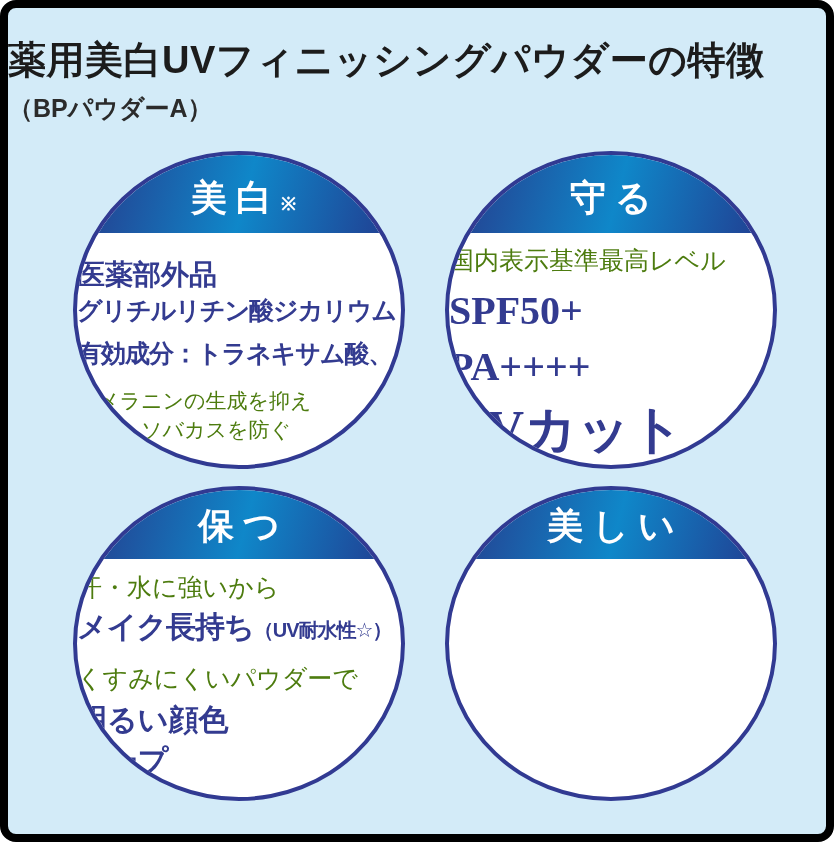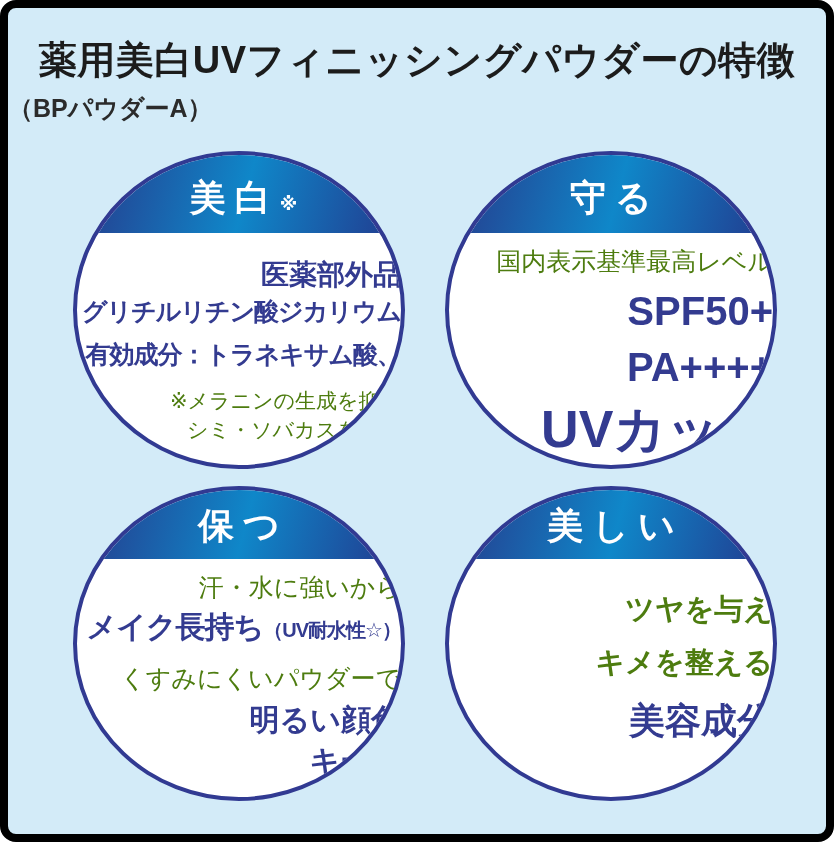--- a/index.html
+++ b/index.html
@@ -10,58 +10,58 @@
     width:834px; height:842px;
     border:8px solid #000000;
     border-radius:16px;
     background:#d3ebf8;
     overflow:hidden;
     font-family:"Liberation Sans","DejaVu Sans",sans-serif;
   }
 
   .title {
     position:absolute; top:32px; left:0; right:0;
-    text-align:center;
+    text-align:left;
     font-size:38px; font-weight:bold; color:#1c1c1c;
     letter-spacing:0.5px; line-height:1.1;
     white-space:nowrap;
   }
   .subtitle {
     position:absolute; top:84px; left:0; right:0;
     font-size:25px; font-weight:600; color:#2b2b2b;
   }
 
   .circle {
     position:absolute;
     width:332px;
     background:#ffffff;
     border:4px solid #313a92;
     border-radius:50%;
     overflow:hidden;
   }
-  .r1 { top:143px; height:318px; }
+  .r1 { top:143px; height:318px;font-family:Liberation Serif, serif; }
   .r2 { top:478px; height:315px; }
   .c-left  { left:65px; }
   .c-right { left:437px; }
 
   .cap {
     position:absolute; top:0; left:0; right:0;
     background:linear-gradient(105deg,#27388a 0%,#0f87c9 52%,#223a8e 100%);
     text-align:center;
     color:#ffffff; font-weight:bold;
     white-space:nowrap;
   }
   .r1 .cap { height:78px; line-height:86px; }
   .r2 .cap { height:69px; line-height:72px; }
   .cap-label { font-size:36px; letter-spacing:9px; padding-left:9px; }
   .cap-note  { font-size:18px; font-weight:bold; }
 
   .cbody {
     position:absolute; left:0; right:0; bottom:0;
-    display:flex; flex-direction:column; align-items:flex-end;
+    display:flex; flex-direction:column; align-items:flex-start;
   }
   .r1 .cbody { top:78px; }
   .r2 .cbody { top:69px; }
 
   .line { line-height:1.15; white-space:nowrap; text-align:center; }
 
   .navy { color:#333b90; font-weight:bold; }
   .dark { color:#4d7c0f; }
 
   
@@ -136,20 +136,15 @@
       <div class="line dark l3-3">くすみにくいパウダーで</div>
       <div class="line navy l3-4">明るい顔色</div>
       <div class="line navy l3-5">キープ</div>
     </div>
   </div>
 
   <div class="circle r2 c-right">
     <div class="cap">
       <span class="cap-label">美しい</span>
     </div>
-    <div class="cbody">
-      <div class="line dark l4-1">ツヤを与え</div>
-      <div class="line dark l4-2">キメを整える</div>
-      <div class="line navy l4-3">美容成分</div>
-    </div>
   </div>
 
 </div>
 
 </body></html>

